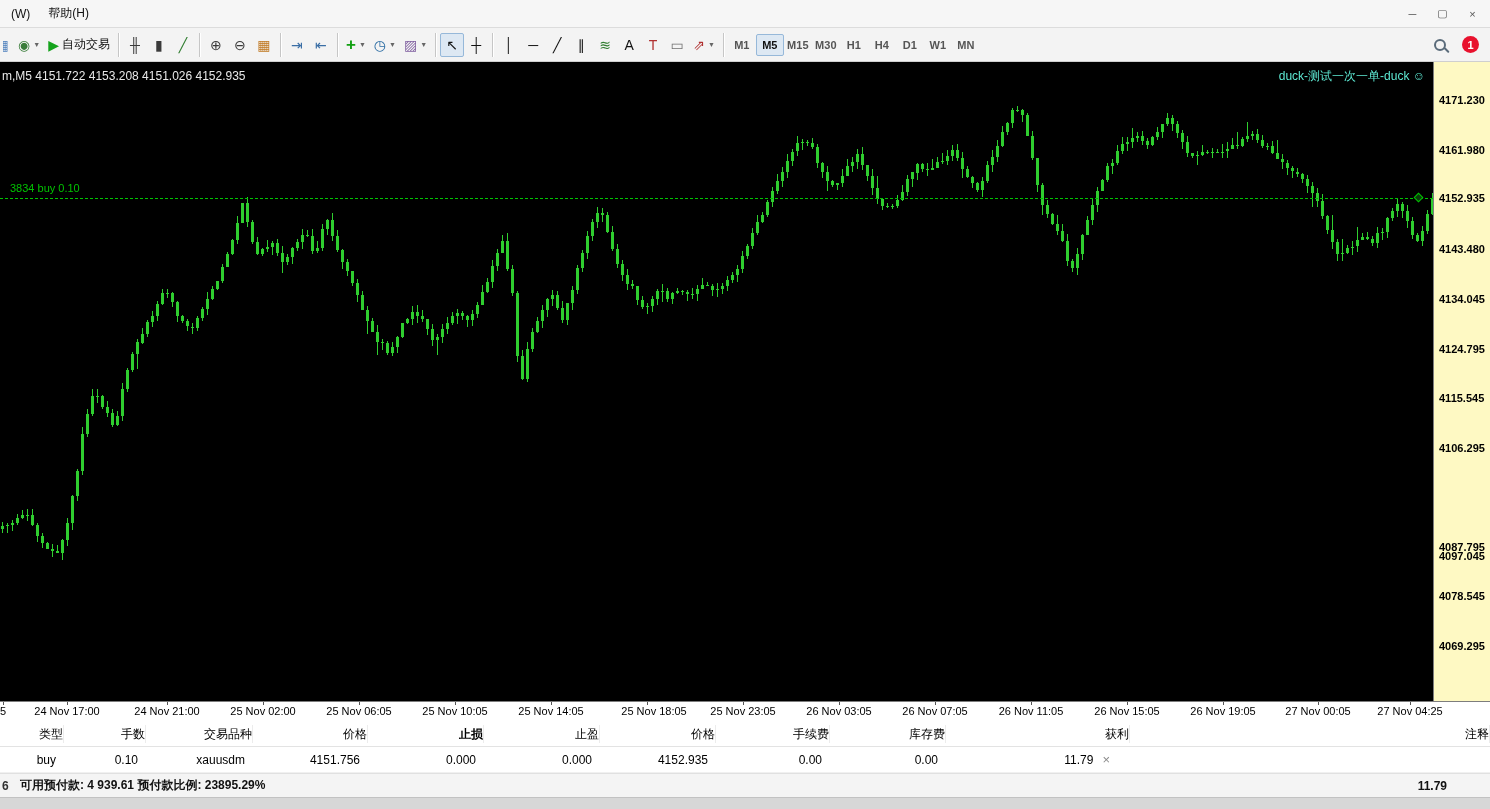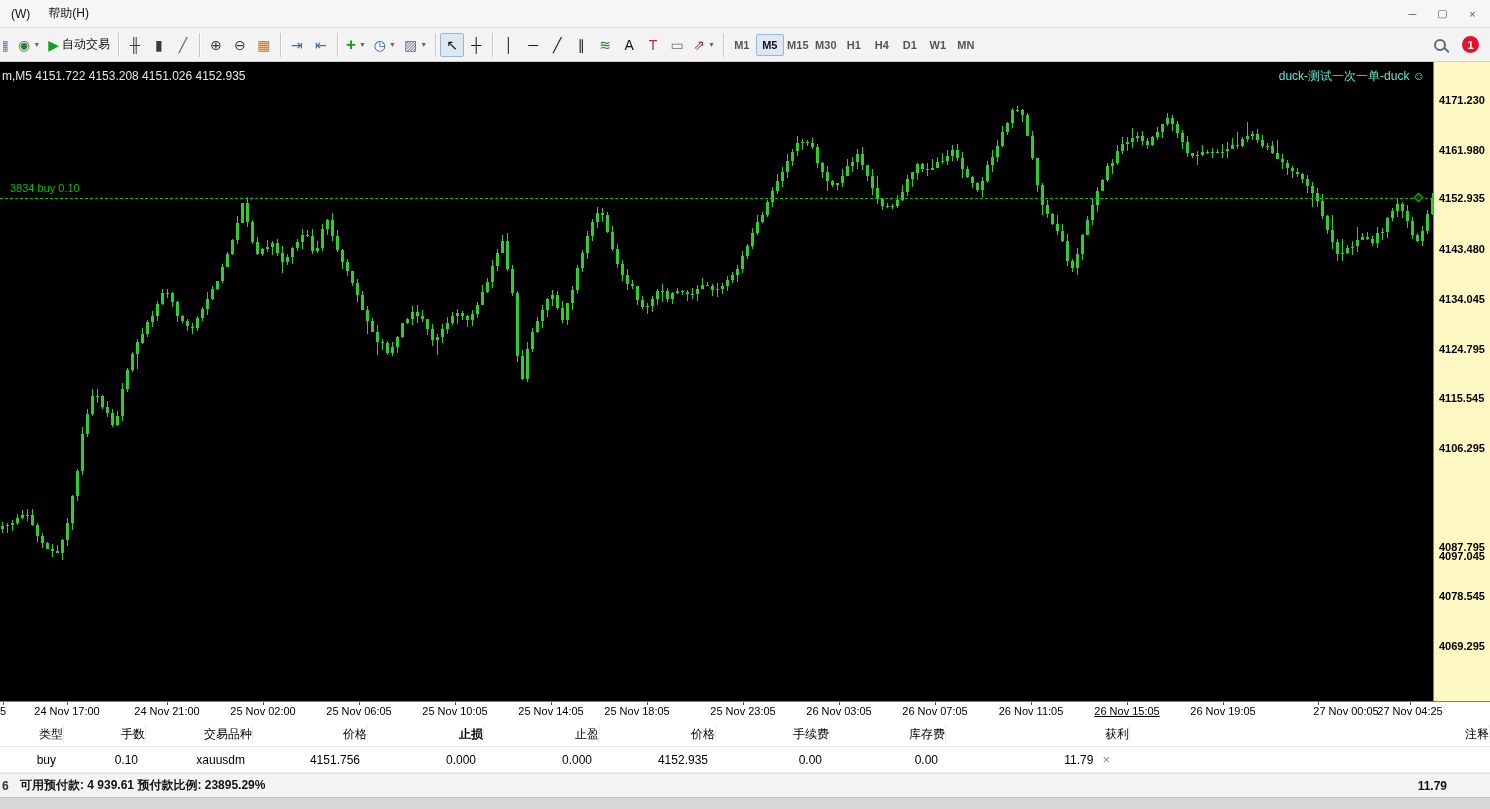--- a/index.html
+++ b/index.html
@@ -817,35 +817,35 @@
       <div class="time-label" style="left: 167px;">24 Nov 21:00</div>
       <div class="time-tick" style="left: 263px;"></div>
       <div class="time-label" style="left: 263px;">25 Nov 02:00</div>
       <div class="time-tick" style="left: 359px;"></div>
       <div class="time-label" style="left: 359px;">25 Nov 06:05</div>
       <div class="time-tick" style="left: 455px;"></div>
       <div class="time-label" style="left: 455px;">25 Nov 10:05</div>
       <div class="time-tick" style="left: 551px;"></div>
       <div class="time-label" style="left: 551px;">25 Nov 14:05</div>
       <div class="time-tick" style="left: 647px;"></div>
-      <div class="time-label" style="left: 637px;">25 Nov 18:05</div>
+      <div class="time-label" style="left: 654px;">25 Nov 18:05</div>
       <div class="time-tick" style="left: 743px;"></div>
       <div class="time-label" style="left: 743px;">25 Nov 23:05</div>
       <div class="time-tick" style="left: 839px;"></div>
       <div class="time-label" style="left: 839px;">26 Nov 03:05</div>
       <div class="time-tick" style="left: 935px;"></div>
       <div class="time-label" style="left: 935px;">26 Nov 07:05</div>
       <div class="time-tick" style="left: 1031px;"></div>
       <div class="time-label" style="left: 1031px;">26 Nov 11:05</div>
       <div class="time-tick" style="left: 1127px;"></div>
-      <div class="time-label" style="left: 1127px; text-decoration: underline;">26 Nov 15:05</div>
+      <div class="time-label" style="left: 1127px;">26 Nov 15:05</div>
       <div class="time-tick" style="left: 1223px;"></div>
       <div class="time-label" style="left: 1223px;">26 Nov 19:05</div>
       <div class="time-tick" style="left: 1318px;"></div>
-      <div class="time-label" style="left: 1318px; margin-left: 28px;">27 Nov 00:05</div>
+      <div class="time-label" style="left: 1318px;">27 Nov 00:05</div>
       <div class="time-tick" style="left: 1410px;"></div>
       <div class="time-label" style="left: 1410px;">27 Nov 04:25</div>
     </div>
 
 
   <div class="trade-panel">
     <div class="trade-header">
         <div class="th-cell" style="width: 64px;">类型</div>
         <div class="th-cell" style="width: 82px;">手数</div>
         <div class="th-cell" style="width: 107px;">交易品种</div>

